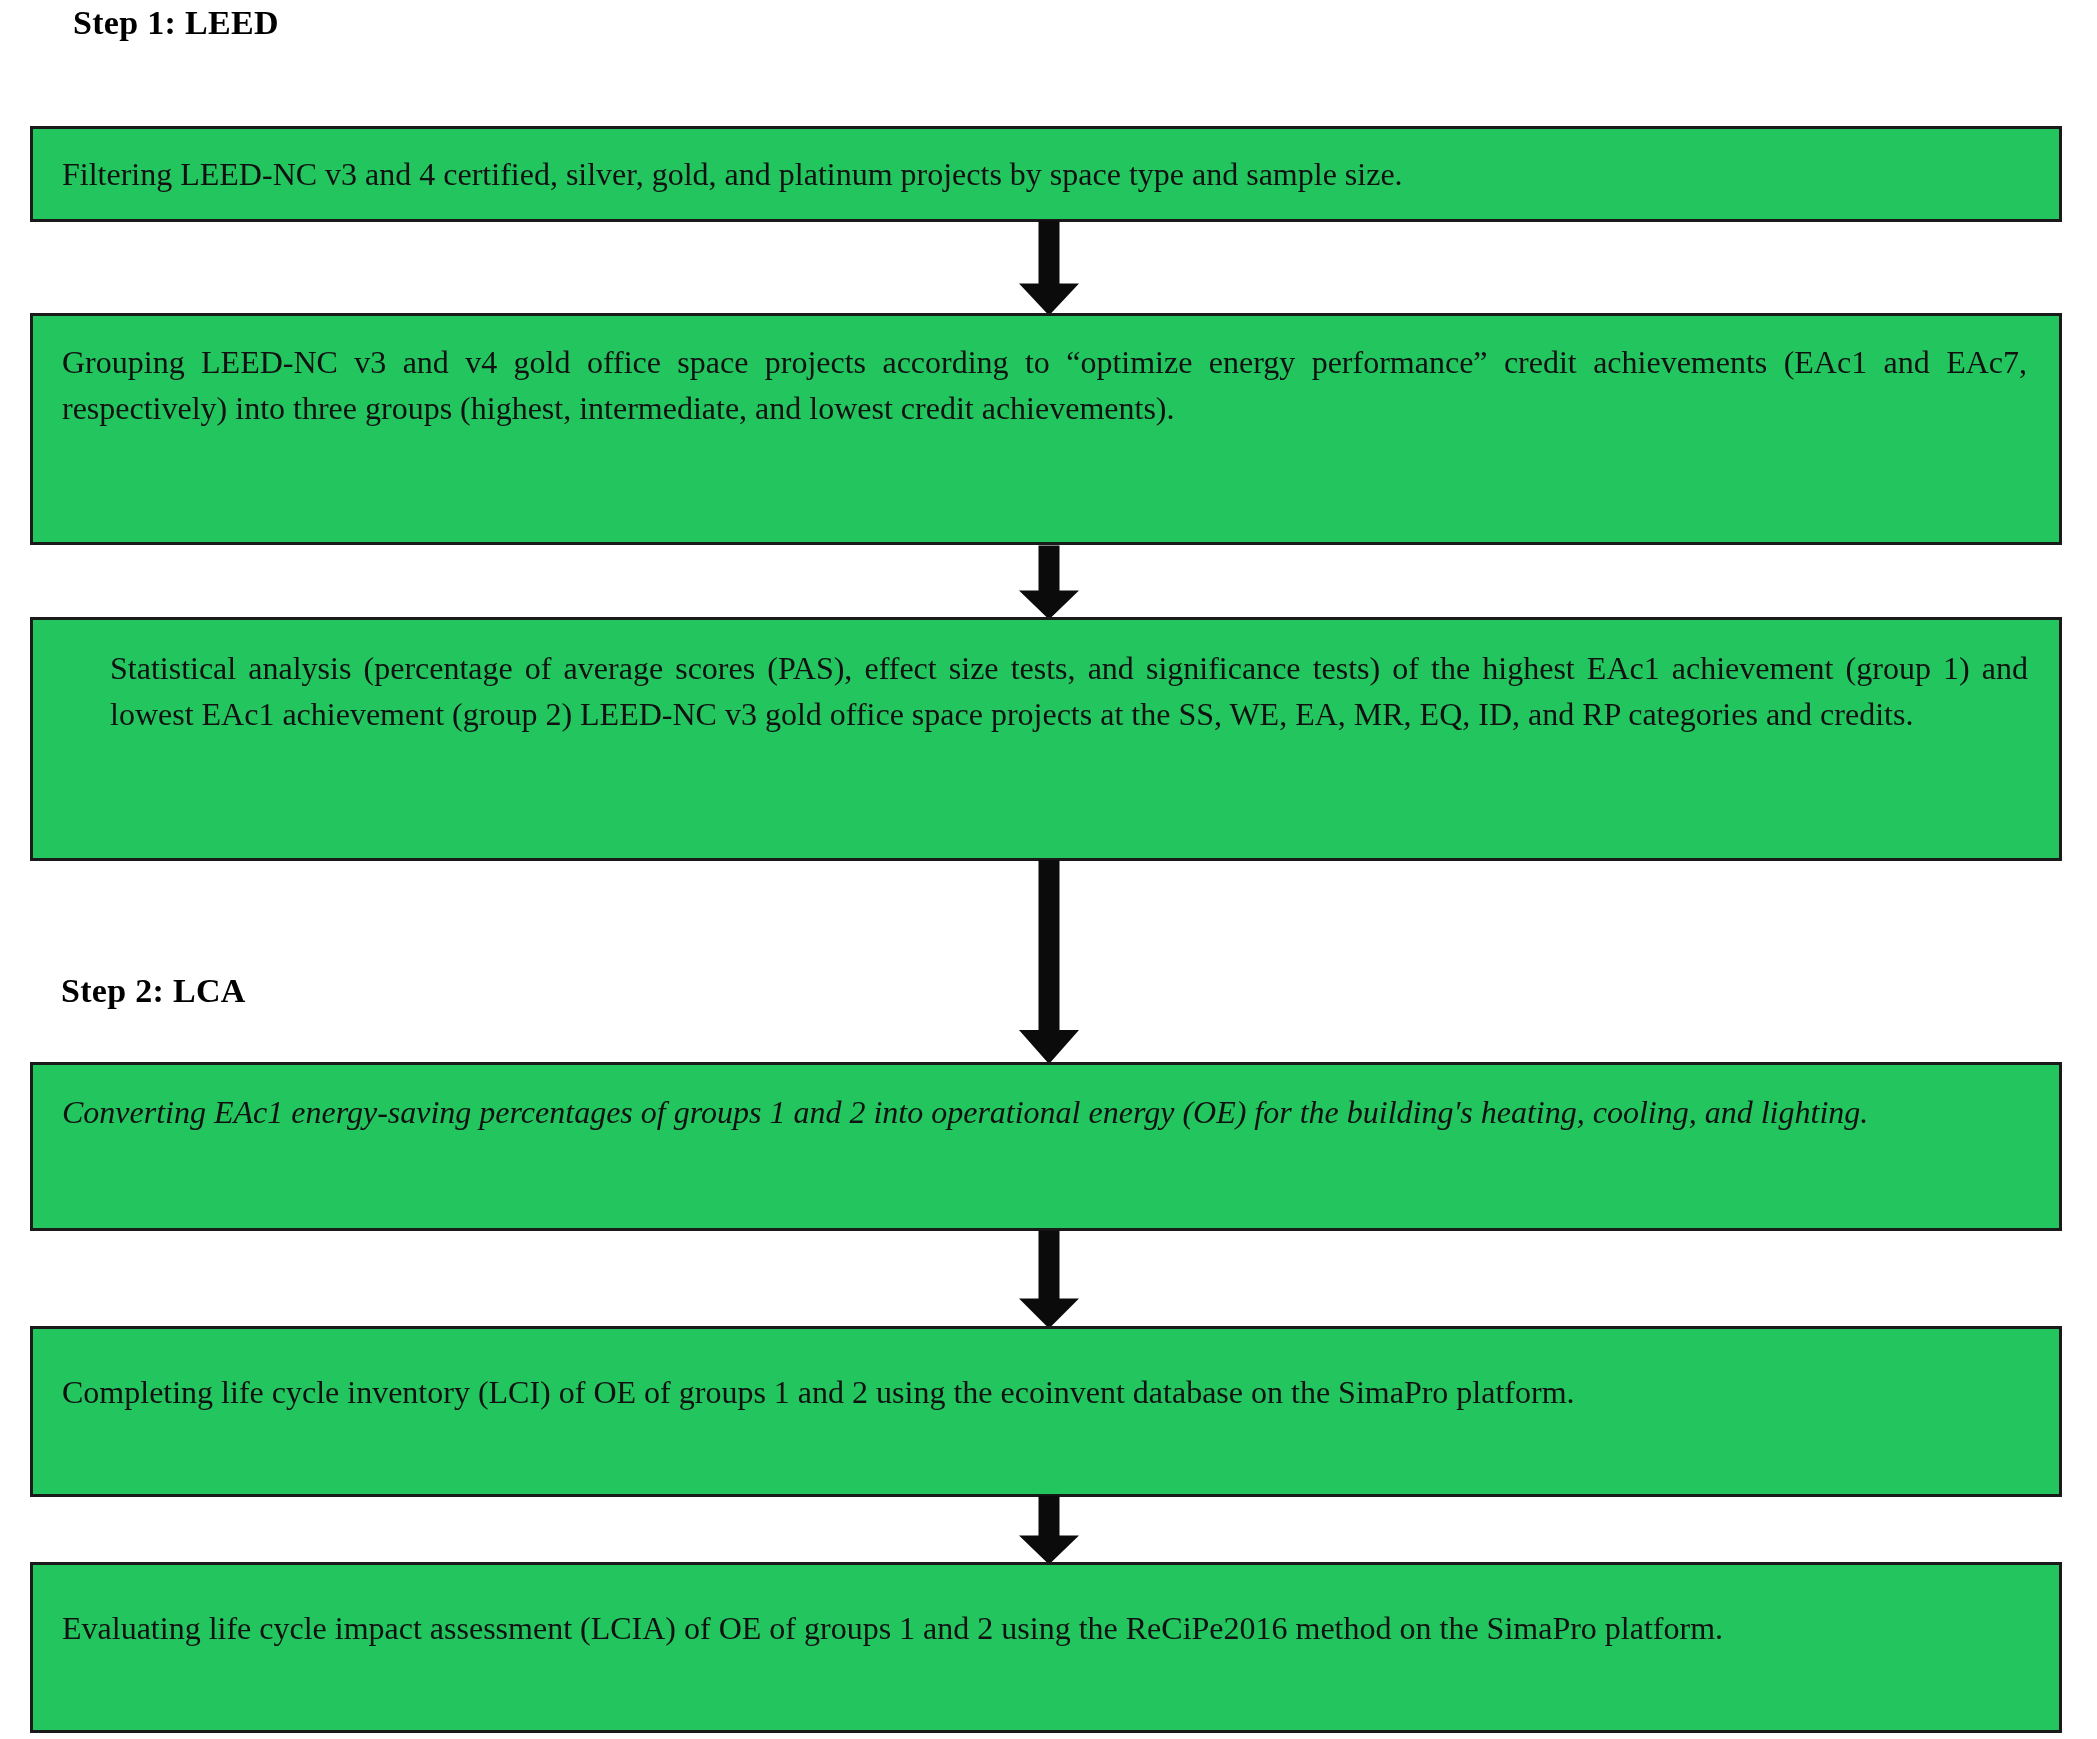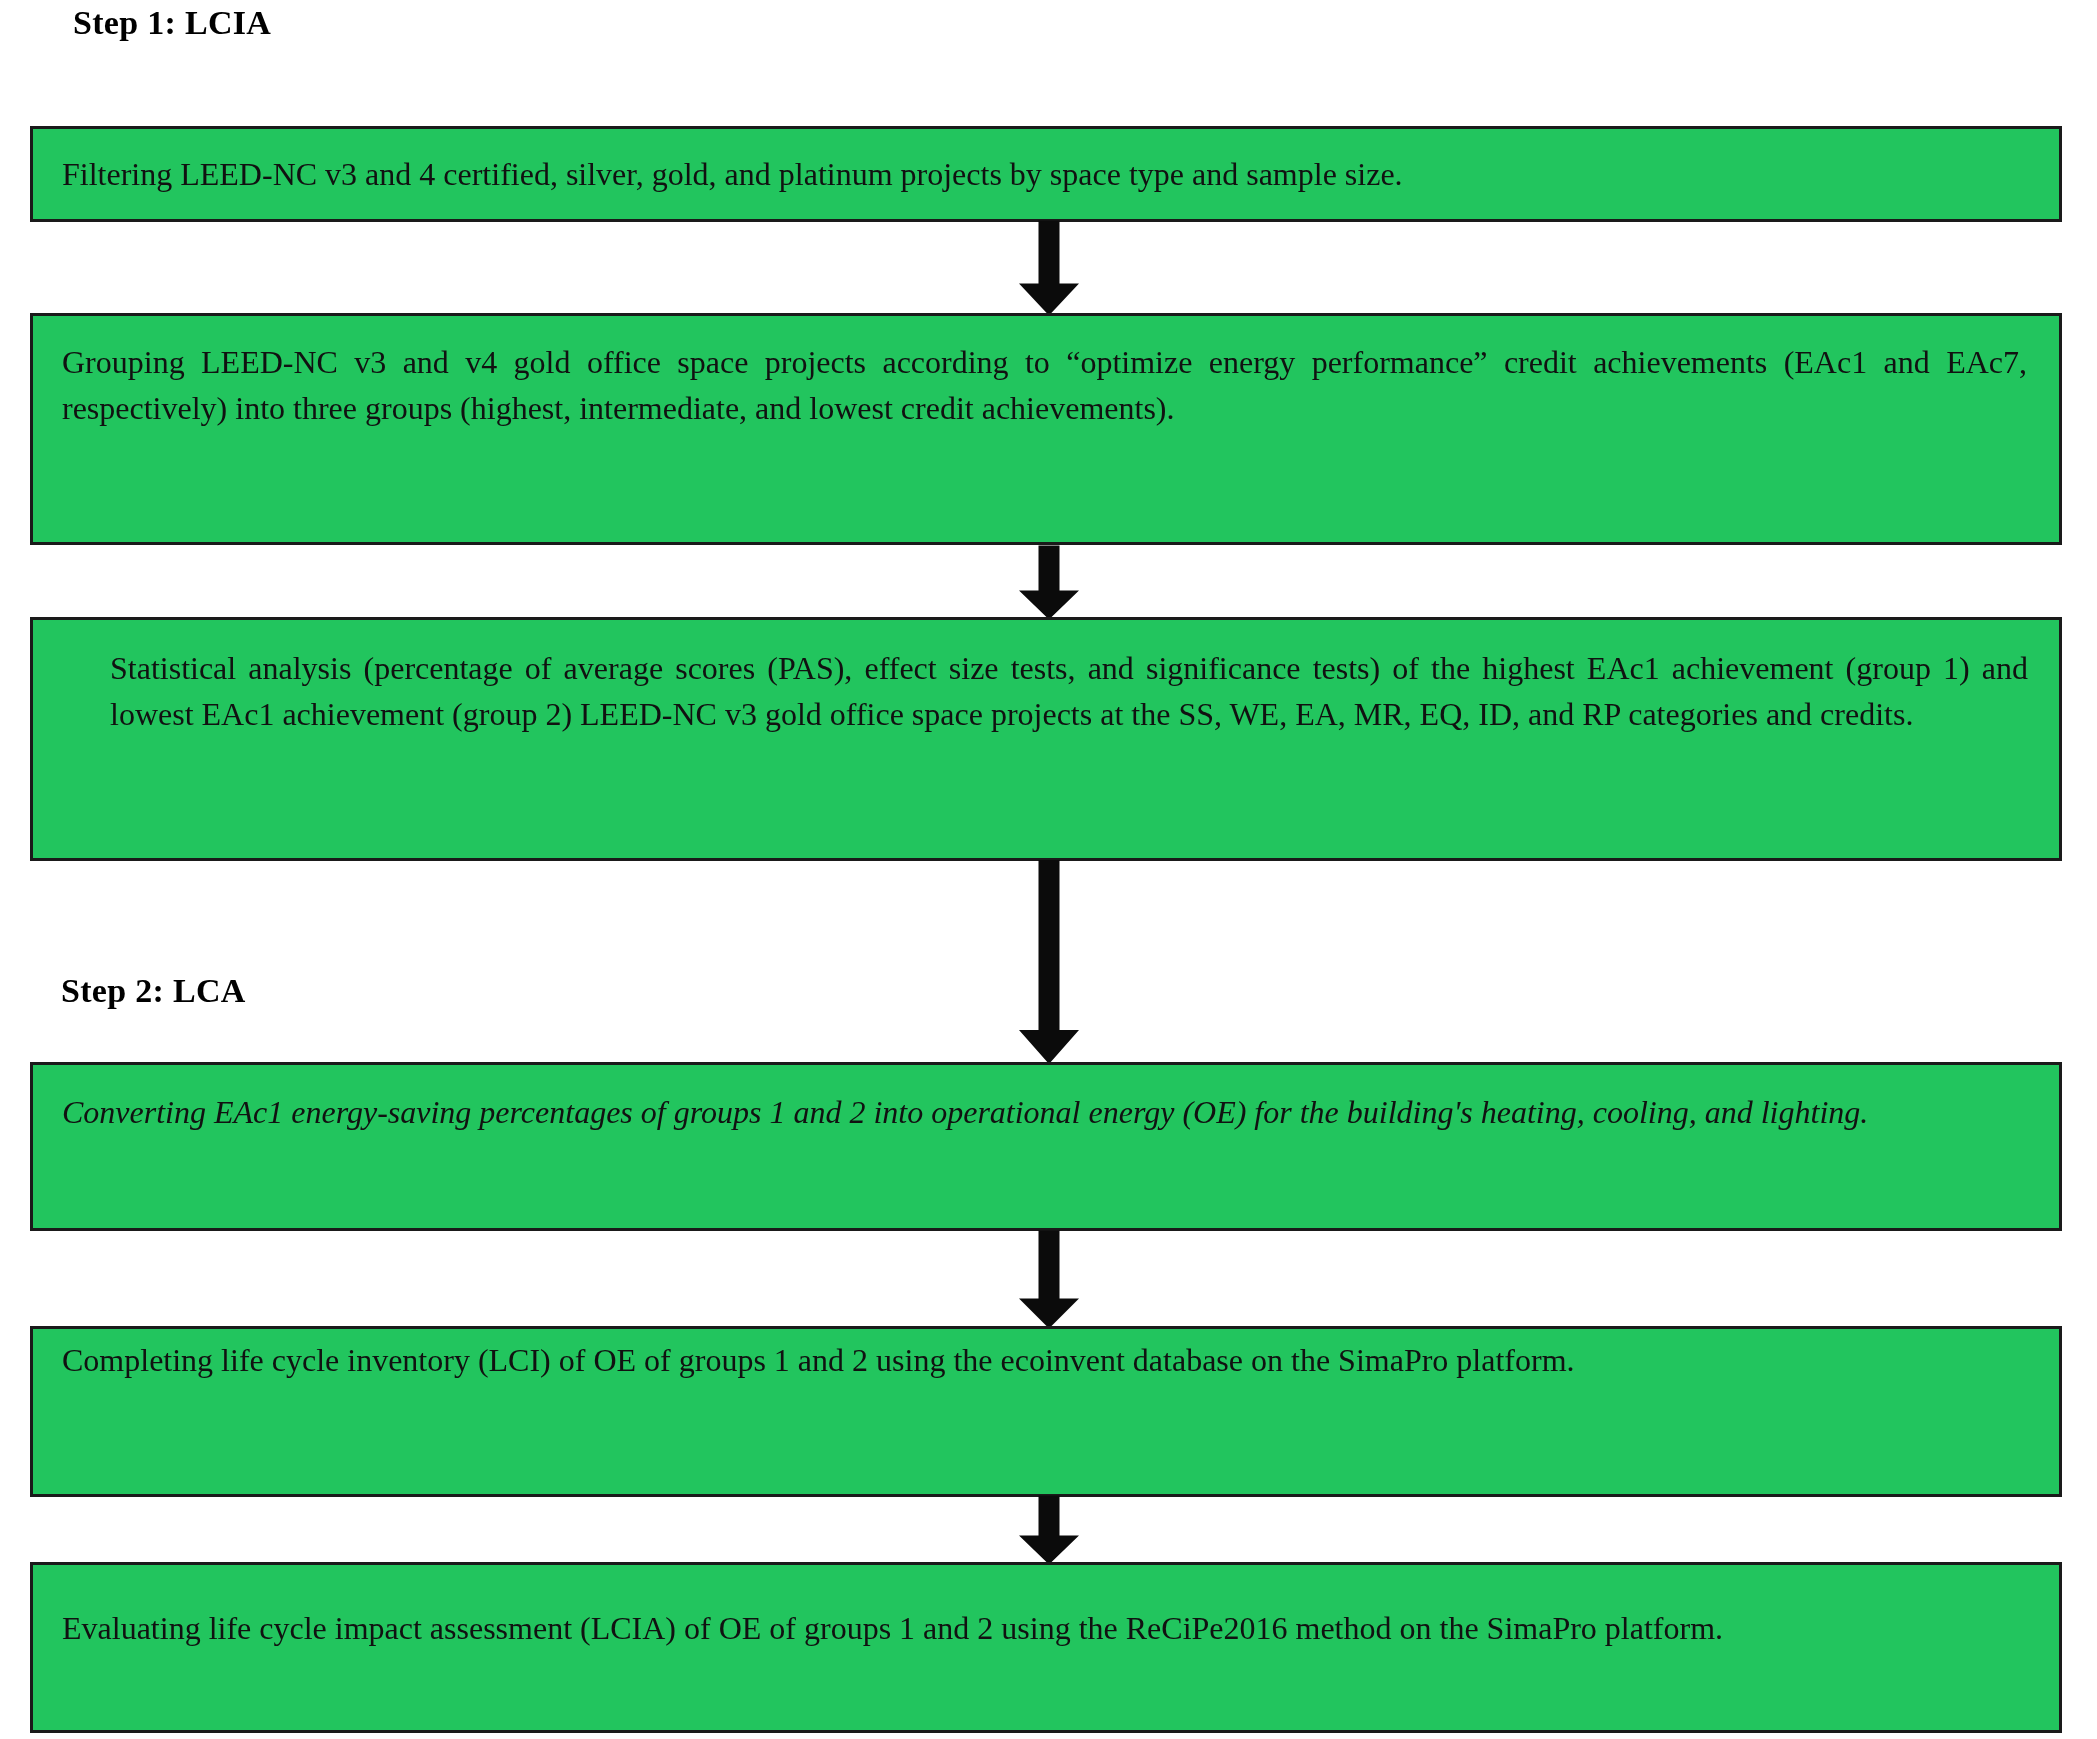--- a/index.html
+++ b/index.html
@@ -58,21 +58,21 @@
   #box-2 { top: 313px;  height: 232px; }
   #box-2 .box-text { padding: 23px 32px 0 29px; }
 
   #box-3 { top: 617px; height: 244px; }
   #box-3 .box-text { padding: 25px 31px 0 29px; margin-left: 48px; }
 
   #box-4 { top: 1062px; height: 169px; }
   #box-4 .box-text { padding: 24px 31px 0 29px; font-style: italic; }
 
   #box-5 { top: 1326px; height: 171px; }
-  #box-5 .box-text { padding: 8px 31px 0 29px; }
+  #box-5 .box-text { padding: 40px 31px 0 29px; }
 
   #box-6 { top: 1562px; height: 171px; }
   #box-6 .box-text { padding: 40px 31px 0 29px; }
 
   
   .arrow {
     position: absolute;
     left: 1019px;
   }
   .arrow svg { display: block; }
@@ -81,21 +81,21 @@
   #arrow-2 { top: 545px; }
   #arrow-3 { top: 859px; }
   #arrow-4 { top: 1230px; }
   #arrow-5 { top: 1495px; }
 </style>
 </head>
 <body>
 
 <div id="page">
 
-  <div class="step-heading" id="step1-heading">Step 1: LCIA</div>
+  <div class="step-heading" id="step1-heading">Step 1: LEED</div>
 
   <div class="flow-box" id="box-1">
     <div class="box-text">
       <p>Filtering LEED-NC v3 and 4 certified, silver, gold, and platinum projects by space type and sample size.</p>
     </div>
   </div>
 
   <div class="arrow" id="arrow-1">
     <svg width="60" height="96" viewBox="0 0 120 190" aria-hidden="true">
       <polygon points="39,0 81,0 81,126 120,126 60,190 0,126 39,126" fill="#0b0b0b"></polygon>

